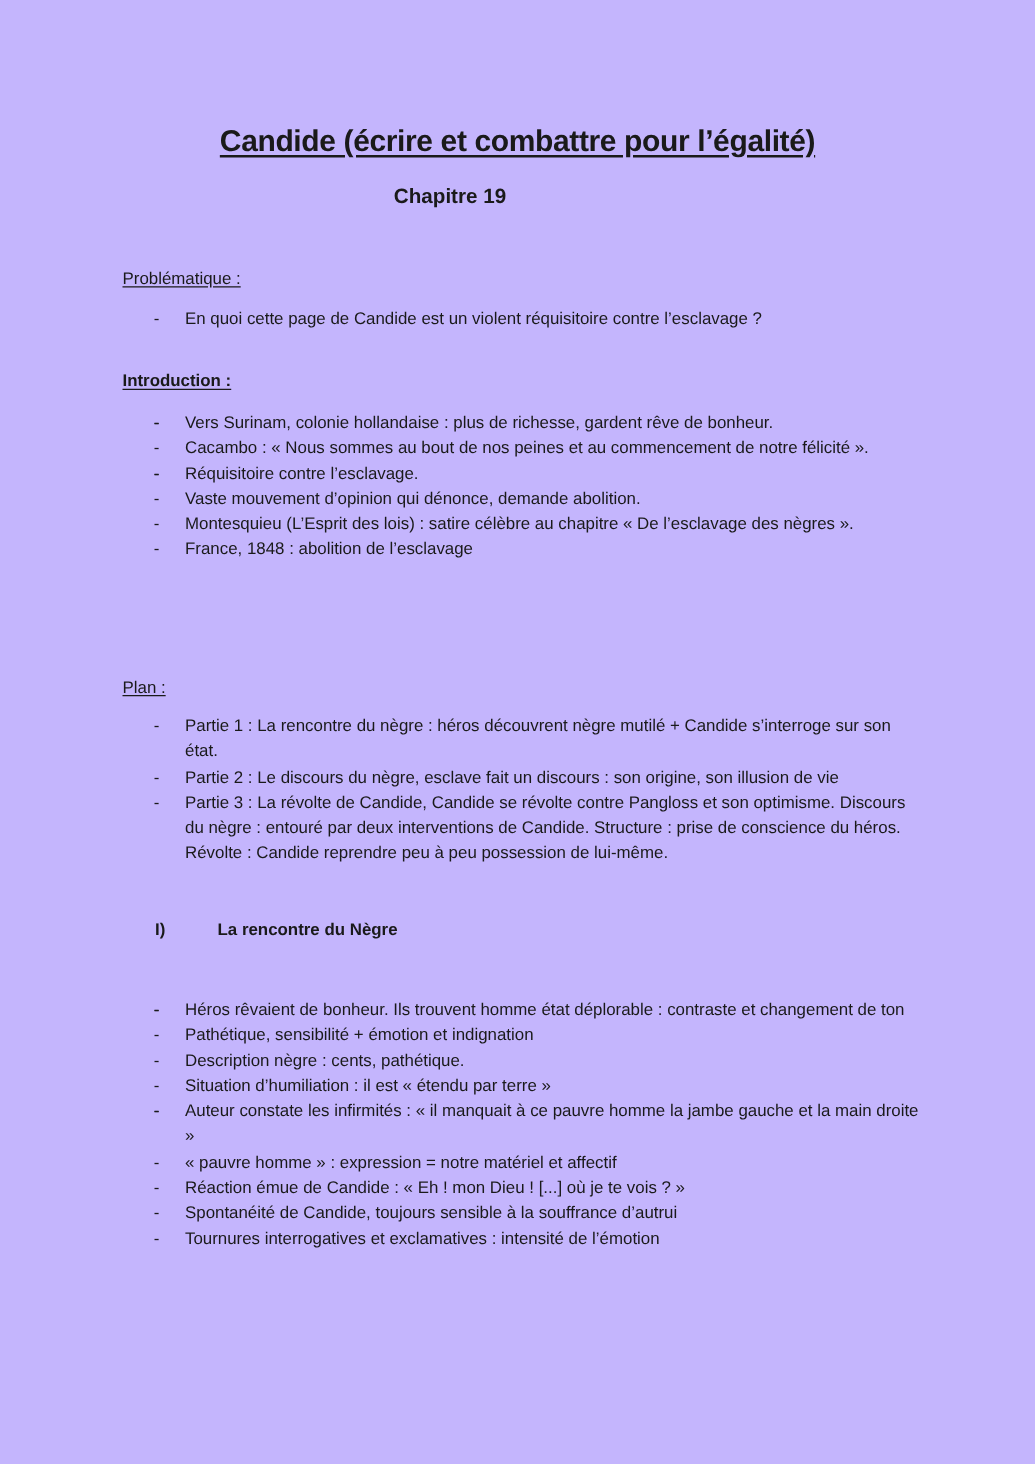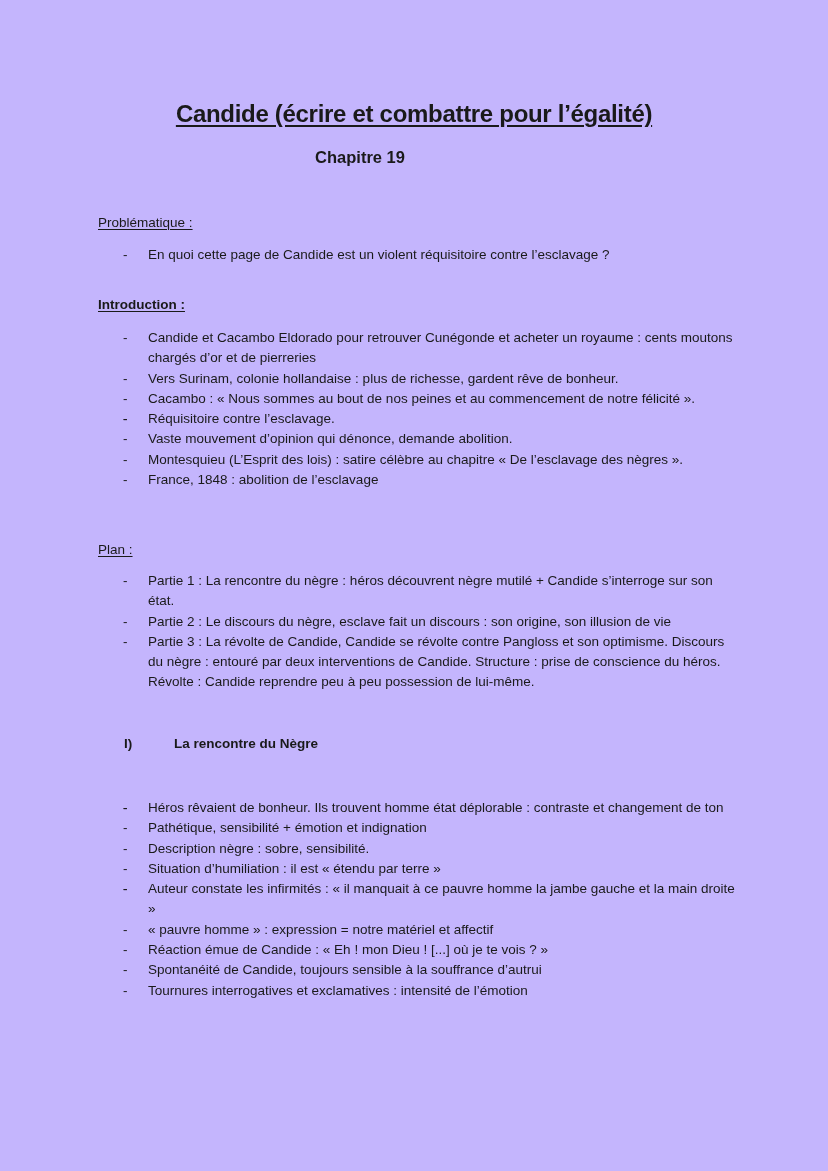--- a/index.html
+++ b/index.html
@@ -27,21 +27,21 @@
   <div class="title">Candide (écrire et combattre pour l’égalité)</div>
   <div class="subtitle">Chapitre 19</div>
 
   <div class="section-label" style="top:215px;text-align:center;">Problématique :</div>
   <ul class="dash" style="top:245px;">
     <li><span class="dash-mark">-</span><span>En quoi cette page de Candide est un violent réquisitoire contre l’esclavage ?</span></li>
   </ul>
 
   <div class="section-label" style="top:297px;font-weight:bold;">Introduction :</div>
   <ul class="dash" style="top:328px;">
-    <li><span class="dash-mark">-</span><span>Candide et Cacambo Eldorado pour retrouver Cunégonde et acheter un royaume : cents moutons chargés d’or et de pierreries</span></li>
+    <li><span class="dash-mark">-</span></li>
     <li><span class="dash-mark">-</span><span>Vers Surinam, colonie hollandaise : plus de richesse, gardent rêve de bonheur.</span></li>
     <li><span class="dash-mark">-</span><span>Cacambo : « Nous sommes au bout de nos peines et au commencement de notre félicité ».</span></li>
     <li><span class="dash-mark">-</span></li>
     <li><span class="dash-mark">-</span><span>Réquisitoire contre l’esclavage.</span></li>
     <li><span class="dash-mark">-</span><span>Vaste mouvement d’opinion qui dénonce, demande abolition.</span></li>
     <li><span class="dash-mark">-</span><span>Montesquieu (L’Esprit des lois) : satire célèbre au chapitre « De l’esclavage des nègres ».</span></li>
     <li><span class="dash-mark">-</span><span>France, 1848 : abolition de l’esclavage</span></li>
   </ul>
 
   <div class="section-label" style="top:542px;">Plan :</div>
@@ -52,21 +52,21 @@
   </ul>
 
   <div class="heading-I">
     <span class="num">I)</span><span>La rencontre du Nègre</span>
   </div>
 
   <ul class="dash" style="top:798px;">
     <li><span class="dash-mark">-</span></li>
     <li><span class="dash-mark">-</span><span>Héros rêvaient de bonheur. Ils trouvent homme état déplorable : contraste et changement de ton</span></li>
     <li><span class="dash-mark">-</span><span>Pathétique, sensibilité + émotion et indignation</span></li>
-    <li><span class="dash-mark">-</span><span>Description nègre : sobre, sensibilité.</span></li>
+    <li><span class="dash-mark">-</span><span>Description nègre : cents, pathétique.</span></li>
     <li><span class="dash-mark">-</span><span>Situation d’humiliation : il est « étendu par terre »</span></li>
     <li><span class="dash-mark">-</span></li>
     <li><span class="dash-mark">-</span><span>Auteur constate les infirmités : « il manquait à ce pauvre homme la jambe gauche et la main droite »</span></li>
     <li><span class="dash-mark">-</span><span>« pauvre homme » : expression = notre matériel et affectif</span></li>
     <li><span class="dash-mark">-</span><span>Réaction émue de Candide : « Eh ! mon Dieu ! [...] où je te vois ? »</span></li>
     <li><span class="dash-mark">-</span><span>Spontanéité de Candide, toujours sensible à la souffrance d’autrui</span></li>
     <li><span class="dash-mark">-</span><span>Tournures interrogatives et exclamatives : intensité de l’émotion</span></li>
   </ul>
 
 </div>

